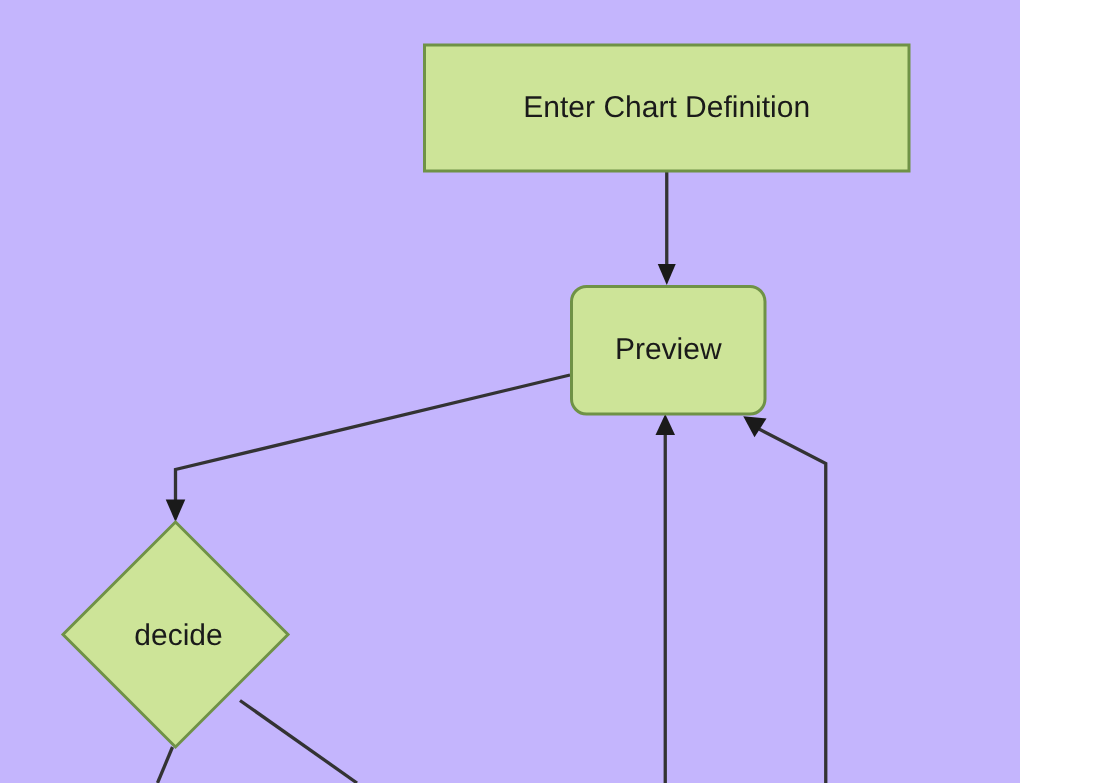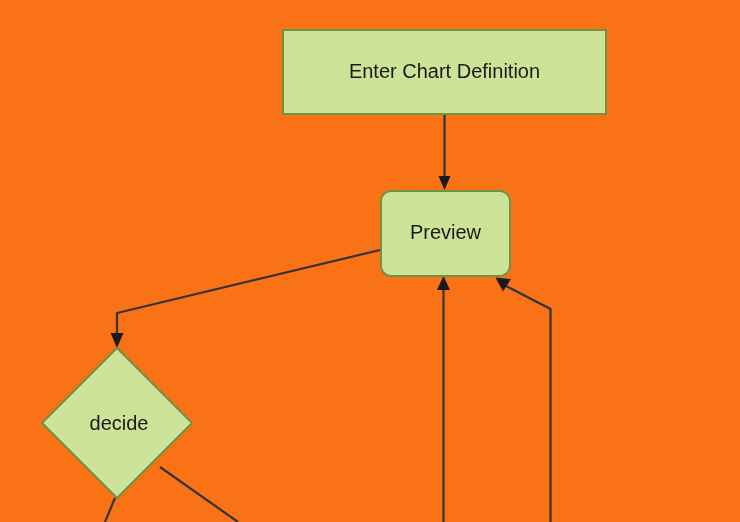--- a/index.html
+++ b/index.html
@@ -6,23 +6,23 @@
   html, body {
     margin: 0;
     padding: 0;
     background: #ffffff;
   }
   body {
     font-family: "Liberation Sans", "DejaVu Sans", sans-serif;
   }
   #diagram-canvas {
     position: relative;
-    width: 740px;
+    width: 680px;
     height: 522px;
-    background: #f97316;
+    background: #c4b5fd;
     overflow: hidden;
   }
   #flow-svg {
     display: block;
     width: 740px;
     height: 522px;
   }
   .node-shape {
     fill: #cde498;
     stroke: #6f9246;

